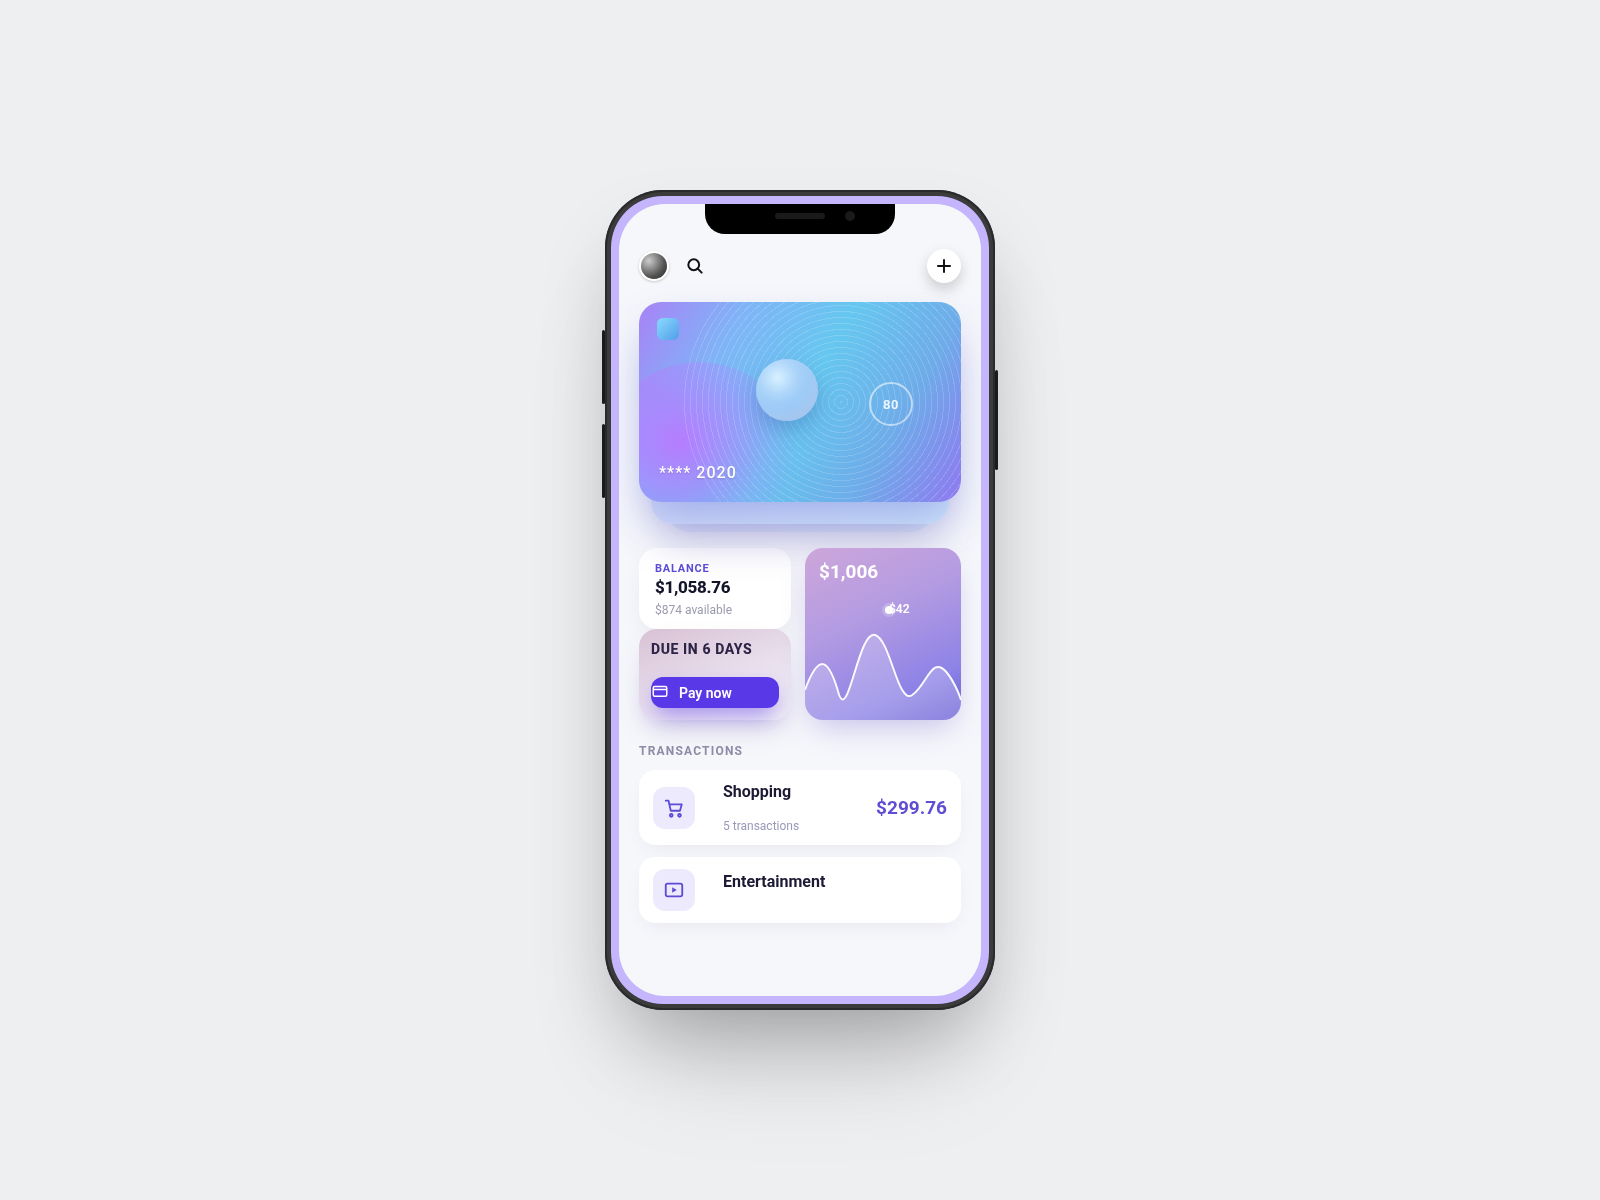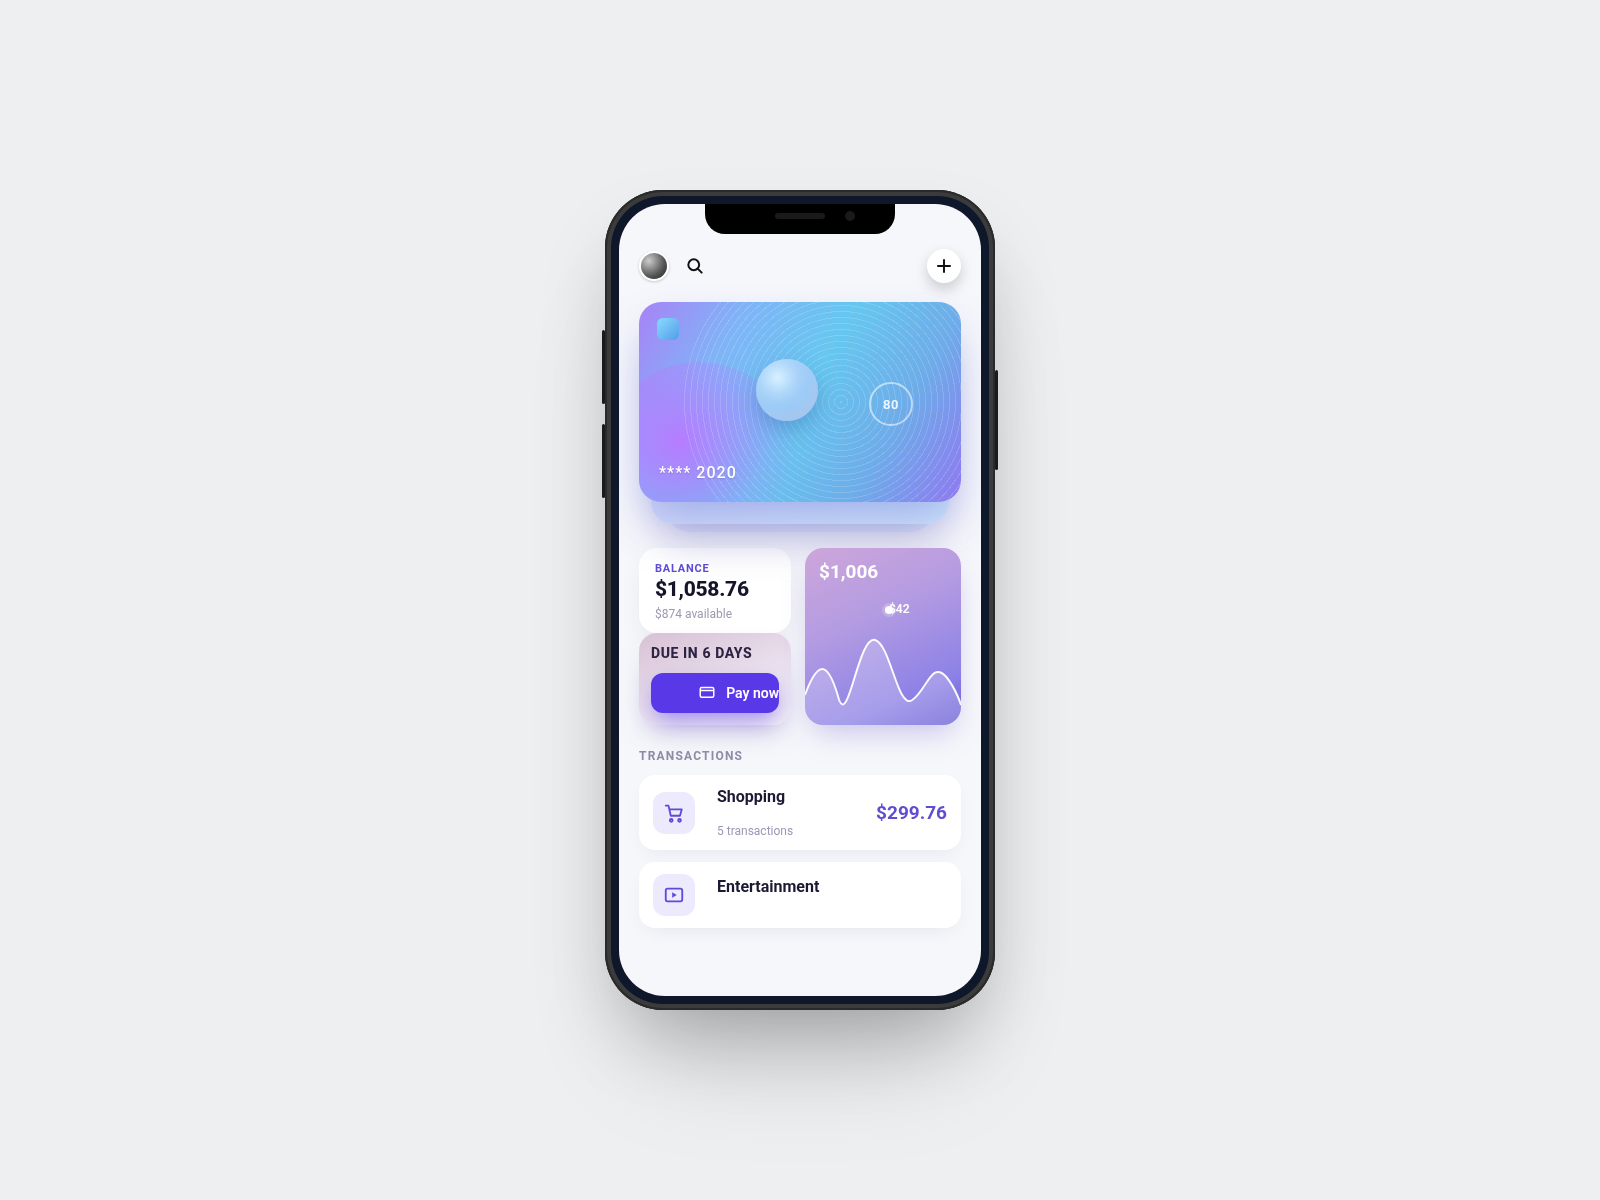--- a/index.html
+++ b/index.html
@@ -11,21 +11,21 @@
     align-items: center;
     justify-content: center;
     overflow: hidden;
   }
 
   
   .phone {
     position: relative;
     width: 390px;
     height: 820px;
-    background: #0f172a;
+    background: #c4b5fd;
     border-radius: 58px;
     padding: 14px;
     box-shadow:
       0 40px 80px -20px rgba(0,0,0,.25),
       0 80px 120px -40px rgba(0,0,0,.15),
       inset 0 0 0 2px #2a2a2a,
       inset 0 0 0 6px #3b3b3b;
   }
   .phone::before, .phone::after {
     
@@ -160,33 +160,33 @@
 
   
   .tiles { display:flex; gap:14px; margin-bottom:24px; }
   .left-col { display:flex; flex-direction:column; gap:0; width:152px; }
 
   .balance-tile {
     background:#fff; border-radius:18px; padding:14px 16px 12px;
     box-shadow: 0 10px 24px -6px rgba(60,50,100,.10);
   }
   .balance-label { font-size:11px; font-weight:700; letter-spacing:.8px; color:#5d4bd8; }
-  .balance-amount { font-size:21px; font-weight:800; color:#14142b; margin-top:2px; letter-spacing:-.3px;}
+  .balance-amount { font-size:17px; font-weight:800; color:#14142b; margin-top:2px; letter-spacing:-.3px;}
   .balance-sub { font-size:12px; color:#9b9bb0; margin-top:6px; }
 
   .due-tile {
     border-radius:18px; padding:12px 12px 12px;
     background: linear-gradient(160deg,#d8c1d4 0%, #e9e0ee 55%, #f1eff7 100%);
     box-shadow: 0 14px 28px -8px rgba(100,80,160,.25);
   }
   .due-label { font-size:14px; font-weight:800; letter-spacing:.6px; color:#2d2344; }
   .pay-btn {
-    margin-top:12px; height:40px; border-radius:12px;
+    margin-top:20px; height:31px; border-radius:12px;
     background:#5938e8;
-    display:flex; align-items:center; justify-content:flex-end; gap:10px;
+    display:flex; align-items:center; justify-content:flex-start; gap:10px;
     color:#fff; font-weight:600; font-size:14px;
     box-shadow: 0 10px 22px -4px rgba(89,56,232,.55);
   }
 
   .chart-tile {
     flex:1; border-radius:18px; overflow:hidden; position:relative;
     background: linear-gradient(155deg,#cda6da 0%, #b39be2 40%, #8d82e6 78%, #6a5fd5 100%);
     box-shadow: 0 14px 30px -8px rgba(108,90,200,.35);
     color:#fff;
   }
@@ -203,21 +203,21 @@
     position:absolute; left:4px; top:-4px; font-size:12px; font-weight:600;
   }
   .chart-svg { position:absolute; left:0; right:0; bottom:0; width:100%; height:120px; }
 
   
   .txn-header {
     font-size:12px; font-weight:700; letter-spacing:1.2px;
     color:#8c8ca6; margin-bottom:12px;
   }
   .txn-row {
-    display:flex; align-items:center; gap:22px;
+    display:flex; align-items:center; gap:28px;
     background:#fff; border-radius:16px; padding:12px 14px;
     box-shadow: 0 8px 20px -8px rgba(60,50,100,.10);
     margin-bottom:12px;
     justify-content:space-between;
   }
   .txn-icon {
     width:42px; height:42px; border-radius:12px;
     background:#eceafc; display:flex; align-items:center; justify-content:center;
   }
   .txn-info { flex:1; }

